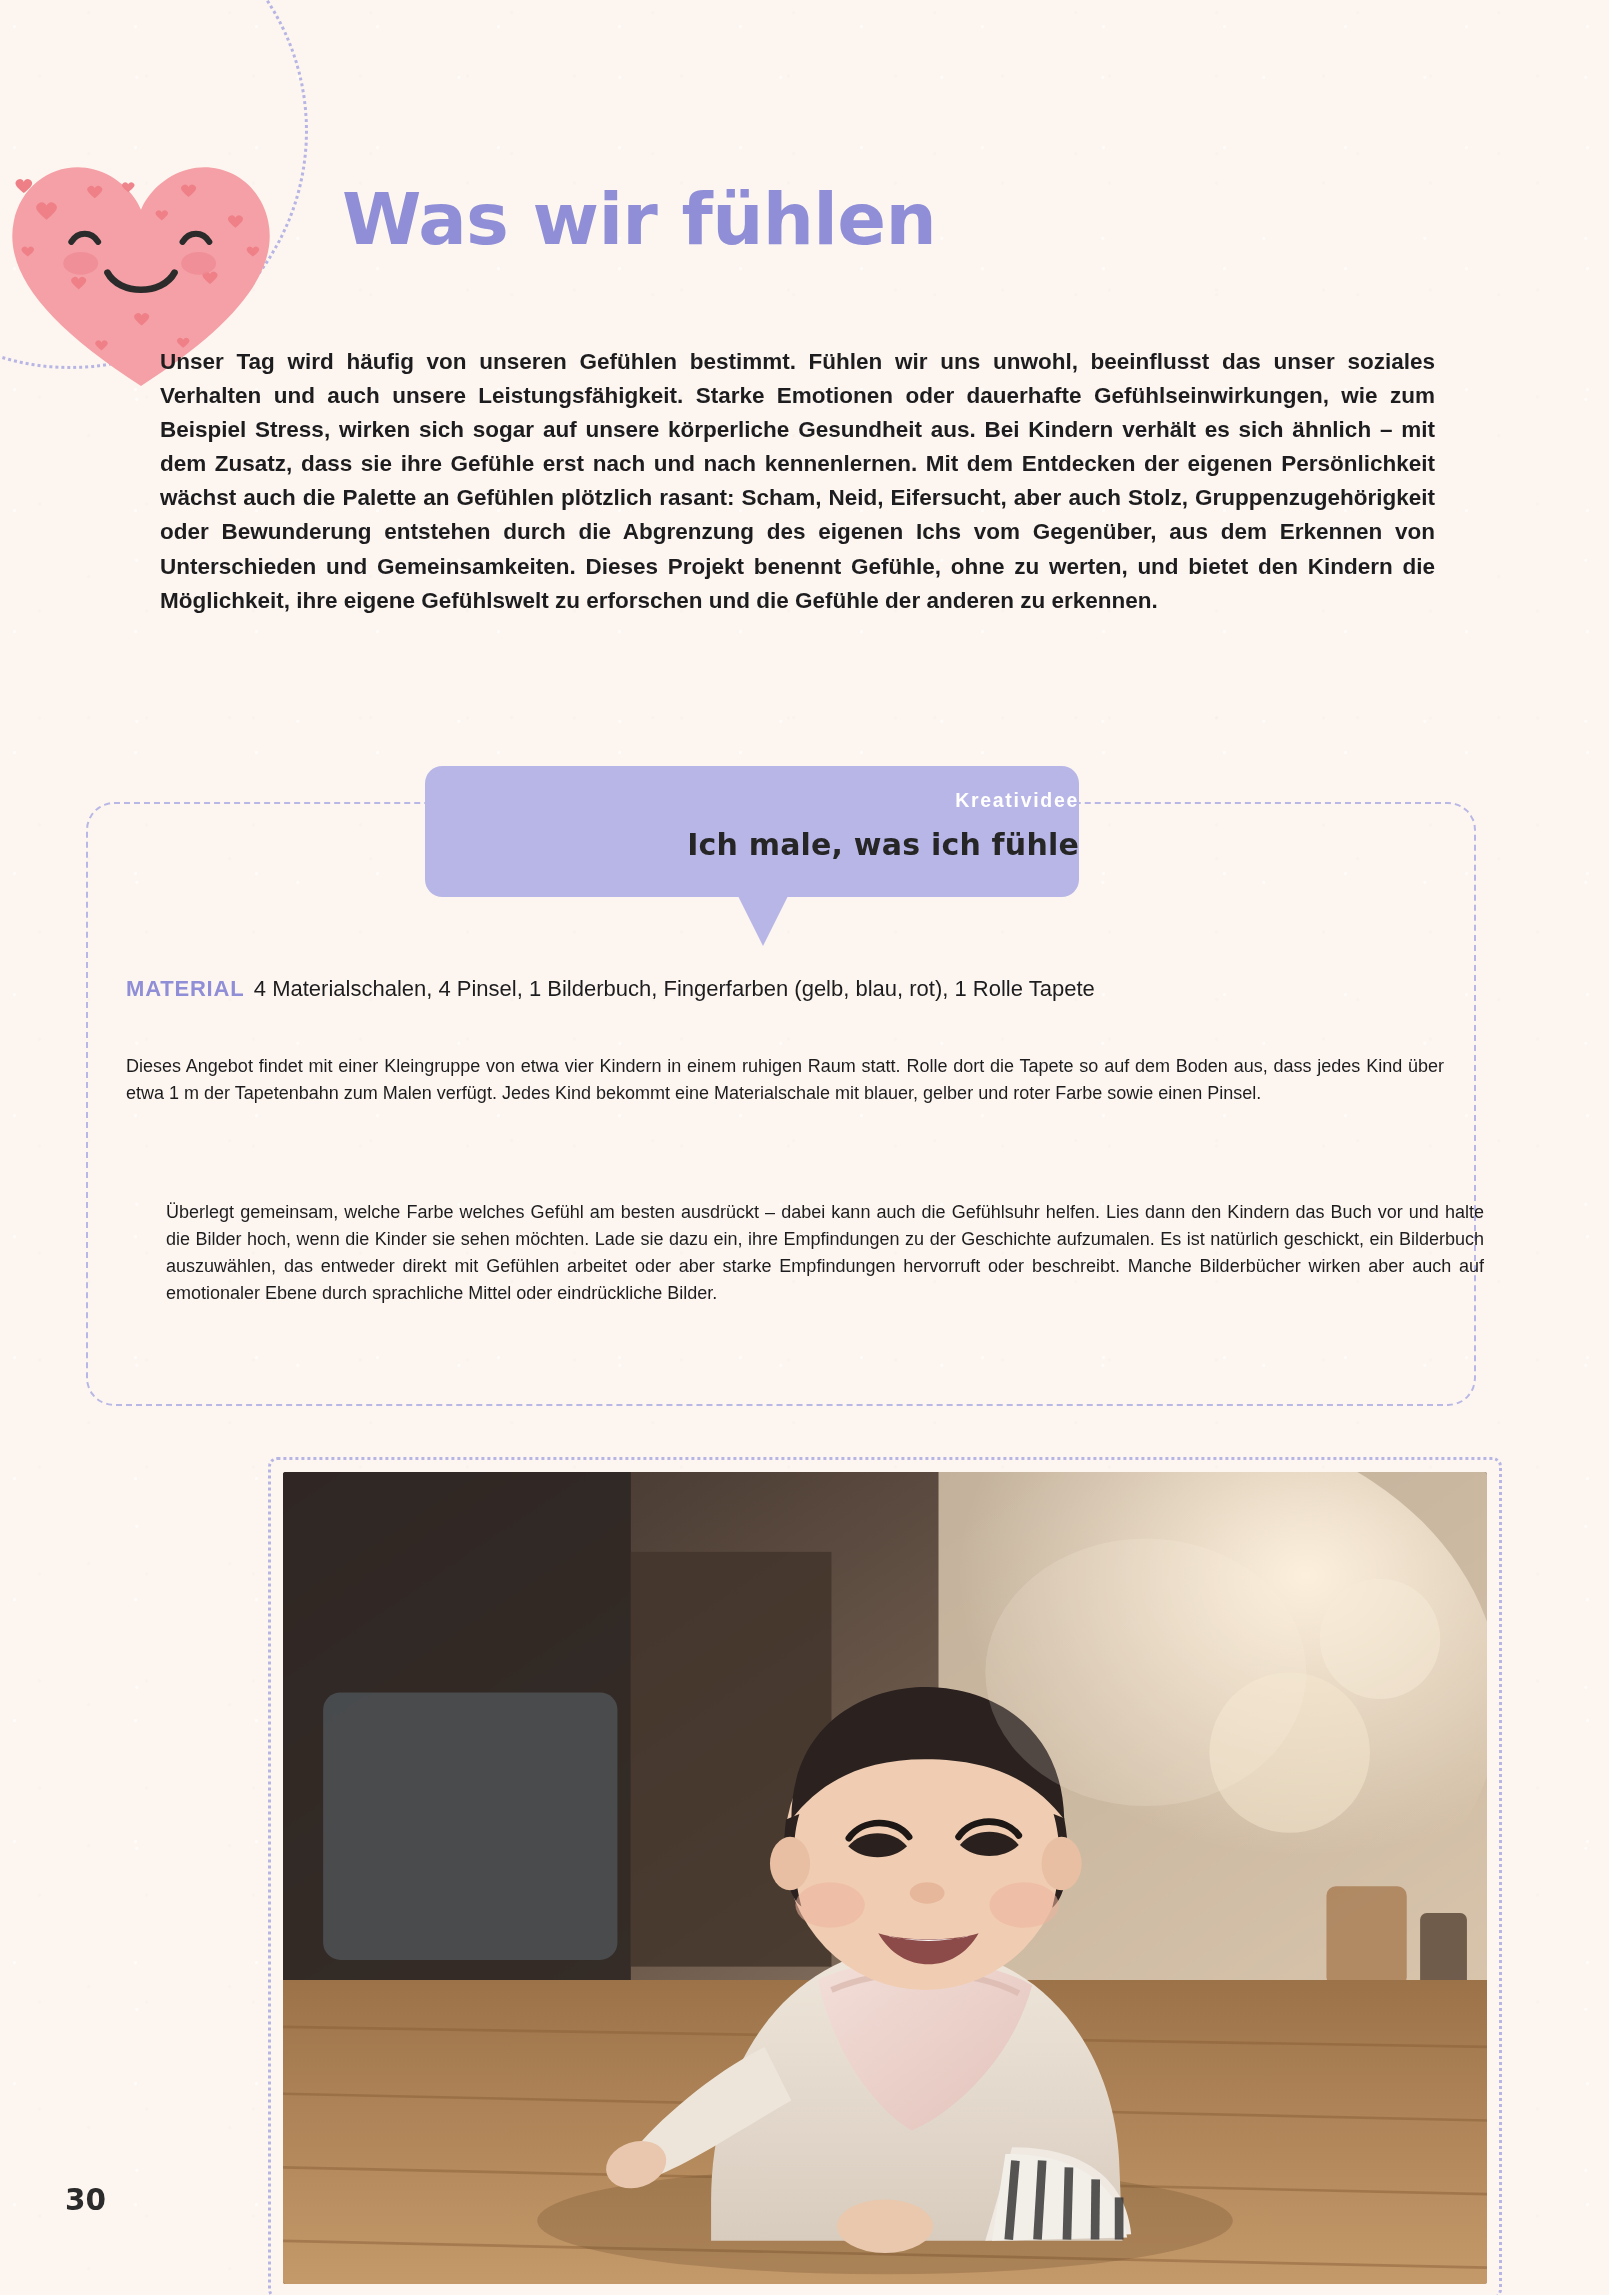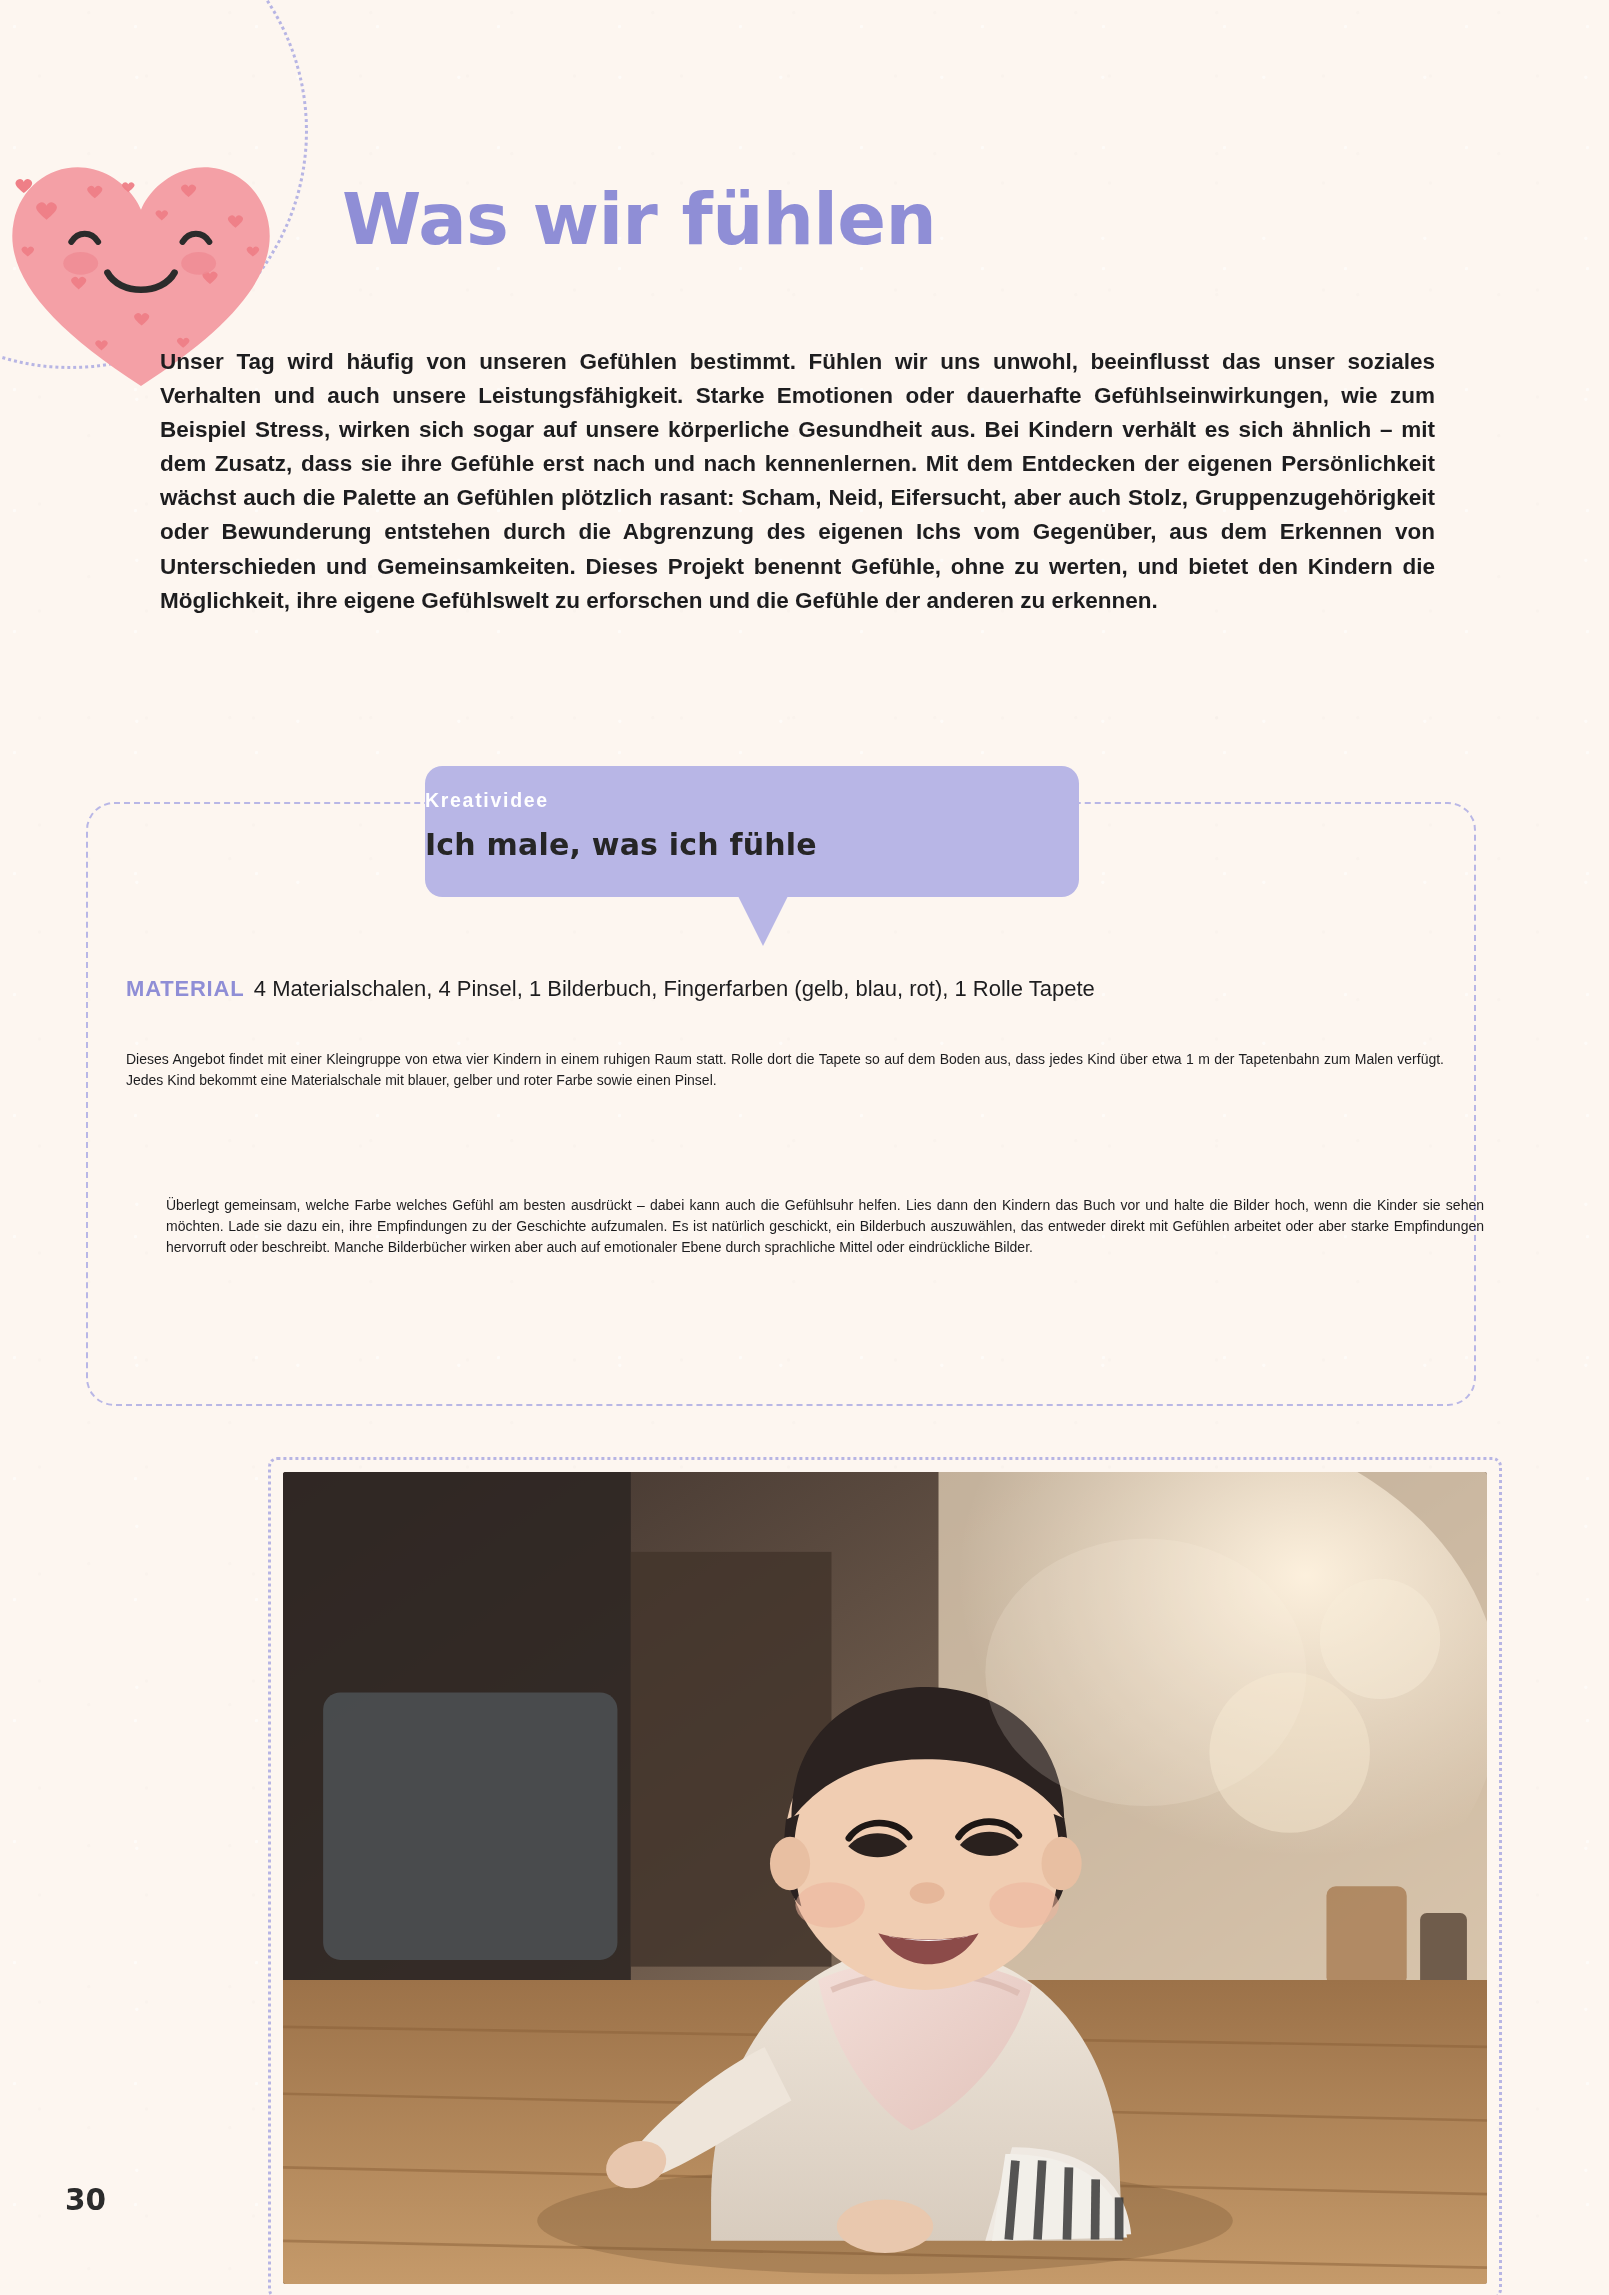--- a/index.html
+++ b/index.html
@@ -102,21 +102,21 @@
 
   
   #bubble {
     position: absolute;
     left: 425px;
     top: 766px;
     width: 654px;
     height: 131px;
     background: #b8b6e6;
     border-radius: 17.4px;
-    text-align: left;
+    text-align: right;
     color: #ffffff;
   }
   #bubble .kreativ {
     font-size: 19.5px;
     font-weight: 700;
     letter-spacing: 1.7px;
     margin-top: 23px;
     color: #ffffff;
   }
   #bubble .bubble-title {
@@ -153,21 +153,21 @@
     letter-spacing: 0.8px;
     margin-right: 9.4px;
     margin-top: 12px;
   }
 
   
   .body-par {
     position: absolute;
     left: 126px;
     width: 1318px;
-    font-size: 14px;
+    font-size: 18px;
     line-height: 1.50;
     color: #1d1d1f;
     text-align: justify;
     text-align-last: left;
   }
   #par1 { top: 1035px; }
   #par2 { top: 1181px; margin-left: 40px; }
 
   
   #photo-frame {

